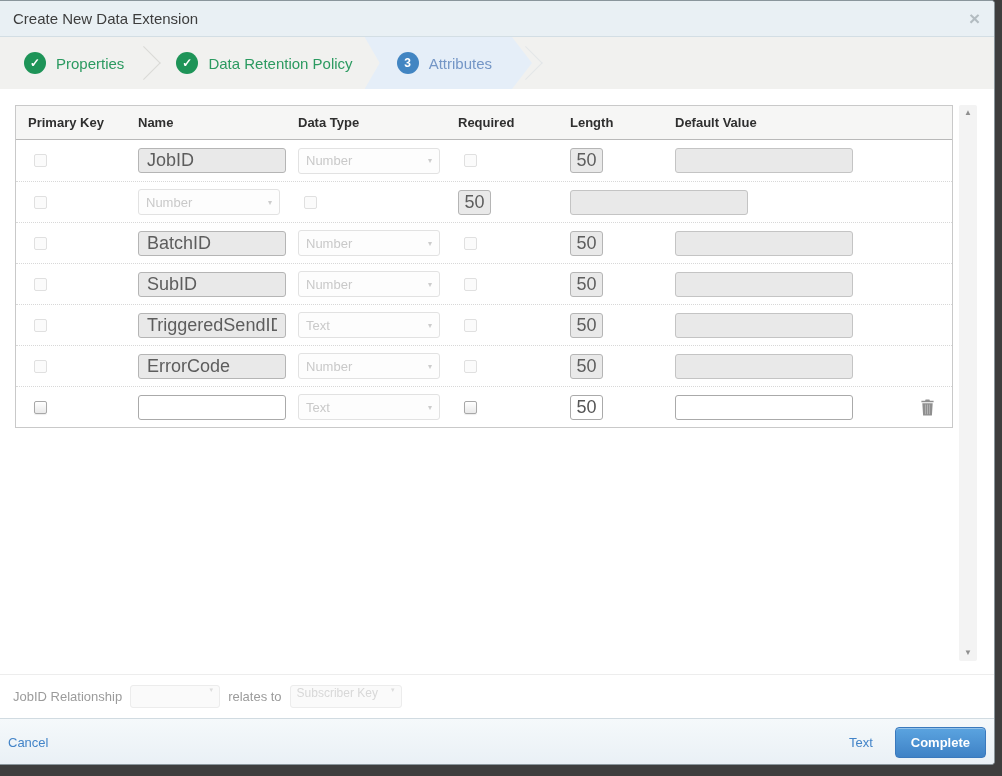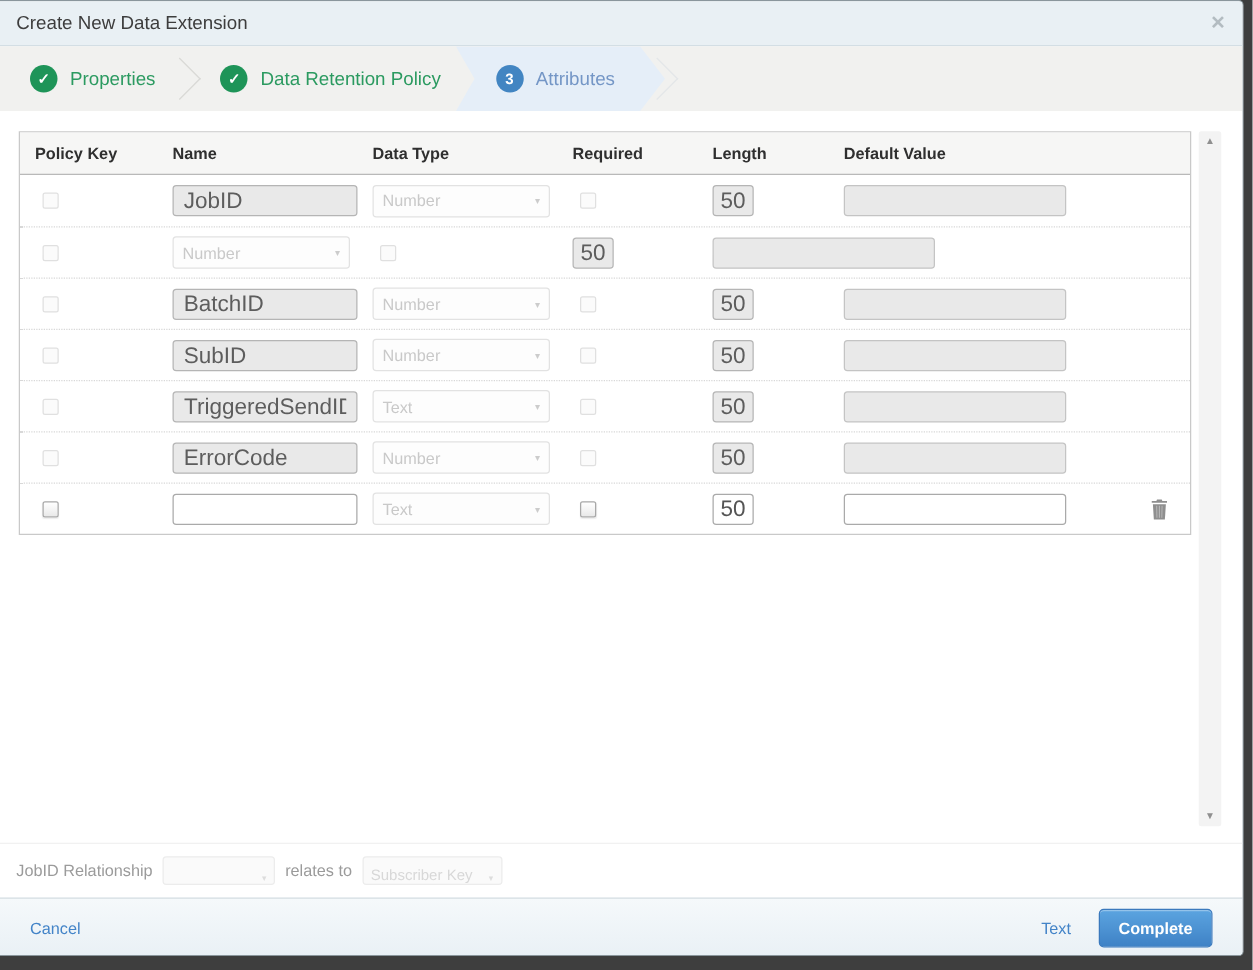--- a/index.html
+++ b/index.html
@@ -199,38 +199,38 @@
     background: #ffffff;
     flex: 0 0 auto;
   }
   .send-rel .lbl { font-size: 13px; color: #9b9b9b; }
   .mini-select {
     height: 23px;
     border: 1px solid #ececec;
     border-radius: 3px;
     background: #fafafa;
     display: flex;
-    align-items: flex-end;
+    align-items: flex-start;
     padding: 0 6px;
     font-size: 12px;
     color: #d8d8d8;
   }
   .mini-select .sel-text { flex: 1; white-space: nowrap; }
   .mini-select .caret { font-size: 7px; color: #dddddd; margin-left: 5px; }
   .rel-select { width: 90px; }
   .sub-select { width: 112px; }
   
   .footer {
     height: 48px;
     margin-top: auto;
     background: linear-gradient(#f5f9fb, #e9f0f5);
     border-top: 1px solid #d1dbe1;
     display: flex;
     align-items: center;
-    padding: 0 24px;
+    padding: 0 8px;
     flex: 0 0 auto;
   }
   .link { font-size: 13px; color: #4384c8; cursor: pointer; text-decoration: none; }
   .footer .back { margin-left: auto; margin-right: 22px; }
   .btn-primary {
     background: linear-gradient(#5ba4e0, #3f82c6);
     border: 1px solid #3a79bd;
     border-radius: 4px;
     color: #ffffff;
     font-family: "Liberation Sans", sans-serif;
@@ -265,21 +265,21 @@
     <div class="step current">
       <span class="badge blue">3</span>
       <span class="step-label label-blue">Attributes</span>
     </div>
     <span class="sep light"></span>
   </div>
 
   <div class="content">
     <div class="attr-table">
       <div class="thead">
-        <div class="hcell">Policy Key</div>
+        <div class="hcell">Primary Key</div>
         <div class="hcell">Name</div>
         <div class="hcell">Data Type</div>
         <div class="hcell">Required</div>
         <div class="hcell">Length</div>
         <div class="hcell">Default Value</div>
         <div class="hcell"></div>
       </div>
       <div>
           <div class="trow locked">
     <div class="cell">

